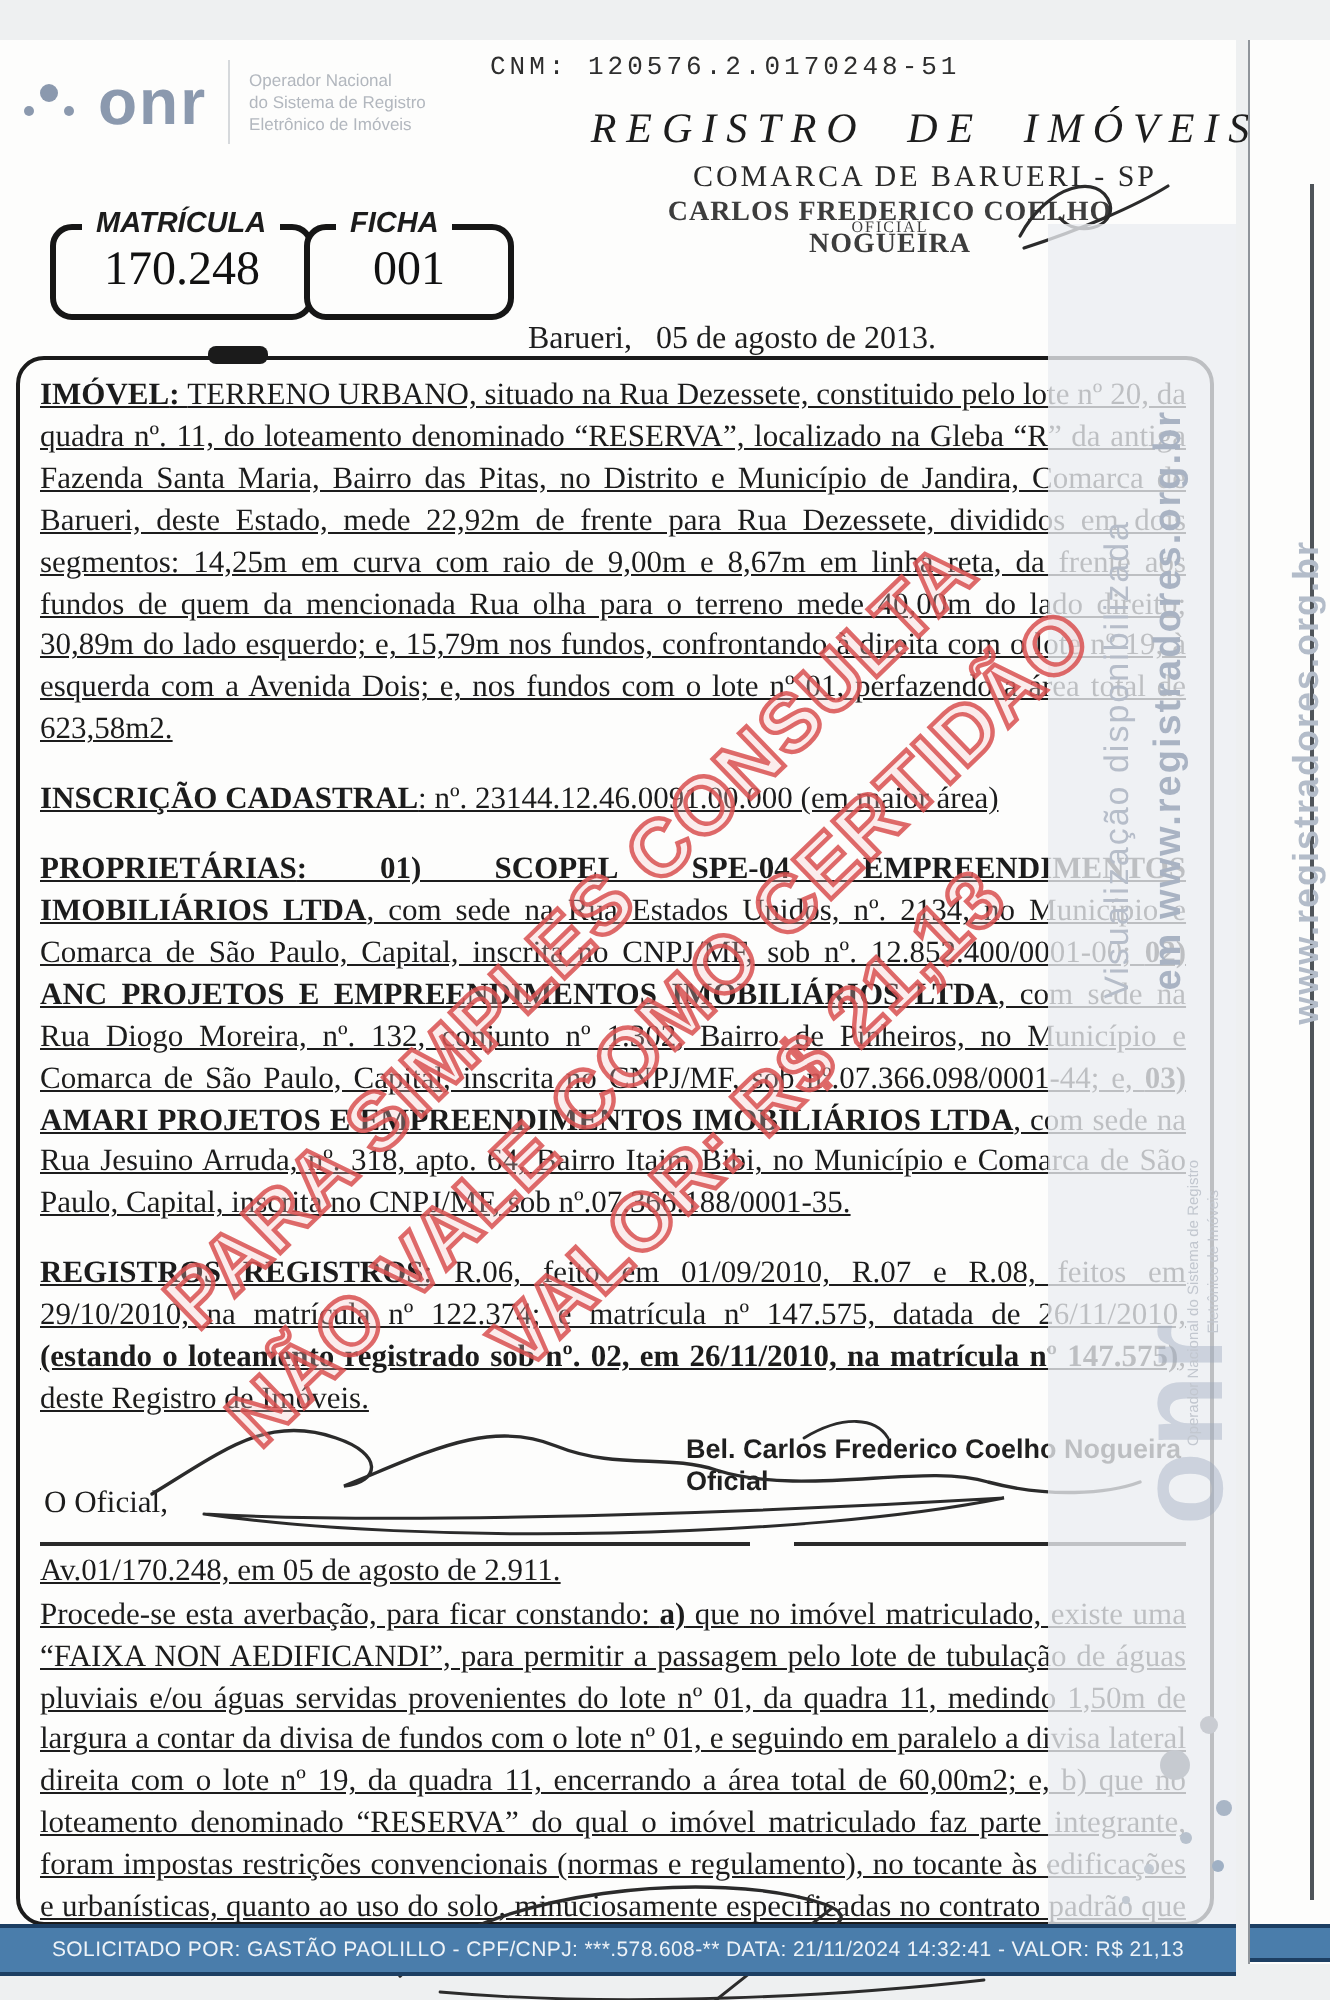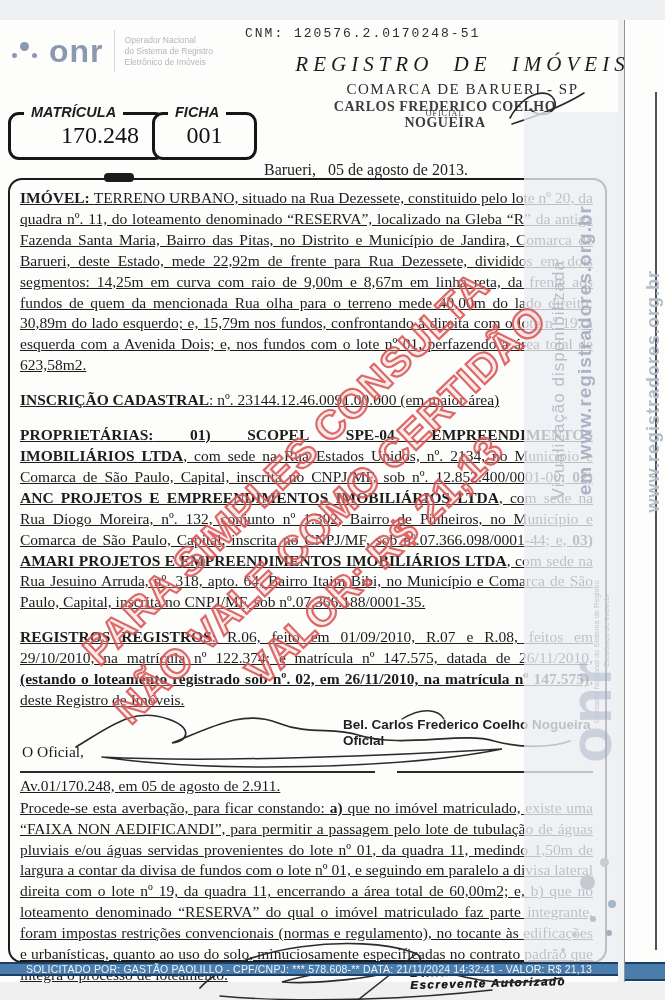--- a/index.html
+++ b/index.html
@@ -32,21 +32,21 @@
   .officer-role{position:absolute;left:295px;top:89px;width:300px;text-align:center;
                 font-size:8px;letter-spacing:1px;color:#3d3d3d;}
   .sig-top{position:absolute;left:500px;top:64px;z-index:12;}
 
   .id-box{position:absolute;top:92px;height:42px;border:3px solid #161616;border-radius:11px;
           background:#fdfdfc;text-align:center;}
   .id-box .lbl{position:absolute;top:-11px;left:13px;background:#fdfdfc;padding:0 7px;
                font-family:"Liberation Sans",sans-serif;font-style:italic;font-weight:bold;
                font-size:14.5px;color:#1c1c1c;white-space:nowrap;}
   .id-box .val{font-size:24px;line-height:40px;color:#111;}
-  .box-matricula{left:8px;width:126px;padding-left:26px;}
+  .box-matricula{left:25px;width:126px;}
   .box-ficha{left:152px;width:99px;}
   .book-line{position:absolute;left:262px;top:113px;font-family:"Liberation Sans",sans-serif;
              font-size:17.5px;letter-spacing:2.5px;word-spacing:7px;color:#2b2b2b;}
   .date-line{position:absolute;left:264px;top:141px;font-size:16px;color:#1e1e1e;}
 
   
   .content-box{position:absolute;left:8px;top:158px;width:599px;height:785px;
                border:2.5px solid #1b1b1b;border-radius:14px;padding:8px 12px 2px 10px;
                box-sizing:border-box;}
   .smudge{position:absolute;left:104px;top:153px;width:30px;height:9px;background:#1b1b1b;border-radius:4px;}
@@ -91,21 +91,21 @@
   .dot{position:absolute;border-radius:50%;z-index:31;}
 
   .red-stamp{position:absolute;left:-10px;top:398px;width:680px;text-align:center;
              transform:rotate(-44deg);z-index:40;pointer-events:none;
              font-family:"Liberation Sans",sans-serif;font-weight:bold;}
   .red-stamp div{font-size:40px;line-height:64px;letter-spacing:1px;white-space:nowrap;
                  color:rgba(250,200,200,0.30);
                  -webkit-text-stroke:2.2px rgba(216,80,80,0.85);}
 
   
-  .footer-bar{position:absolute;left:0;top:942px;width:618px;height:14px;background:#4a7dab;
+  .footer-bar{position:absolute;left:0;top:942px;width:618px;height:26px;background:#4a7dab;
               border-top:2px solid #1d3f63;border-bottom:2px solid #1d3f63;box-sizing:border-box;
               display:flex;align-items:center;justify-content:center;z-index:50;}
   .footer-bar span{font-family:"Liberation Sans",sans-serif;font-size:10.5px;letter-spacing:.2px;color:#eef3f8;}
   .footer-bar-side{position:absolute;left:0;top:942px;width:41px;height:19px;background:#4a7dab;
                    border-top:2px solid #1d3f63;border-bottom:2px solid #1d3f63;box-sizing:border-box;z-index:50;}
   .side-inner-line{position:absolute;left:30px;top:72px;width:2px;height:858px;background:#4f5459;}
 
   svg.sig{overflow:visible;}
   svg.sig path{fill:none;stroke:#2b2b2b;stroke-linecap:round;}
 </style>

